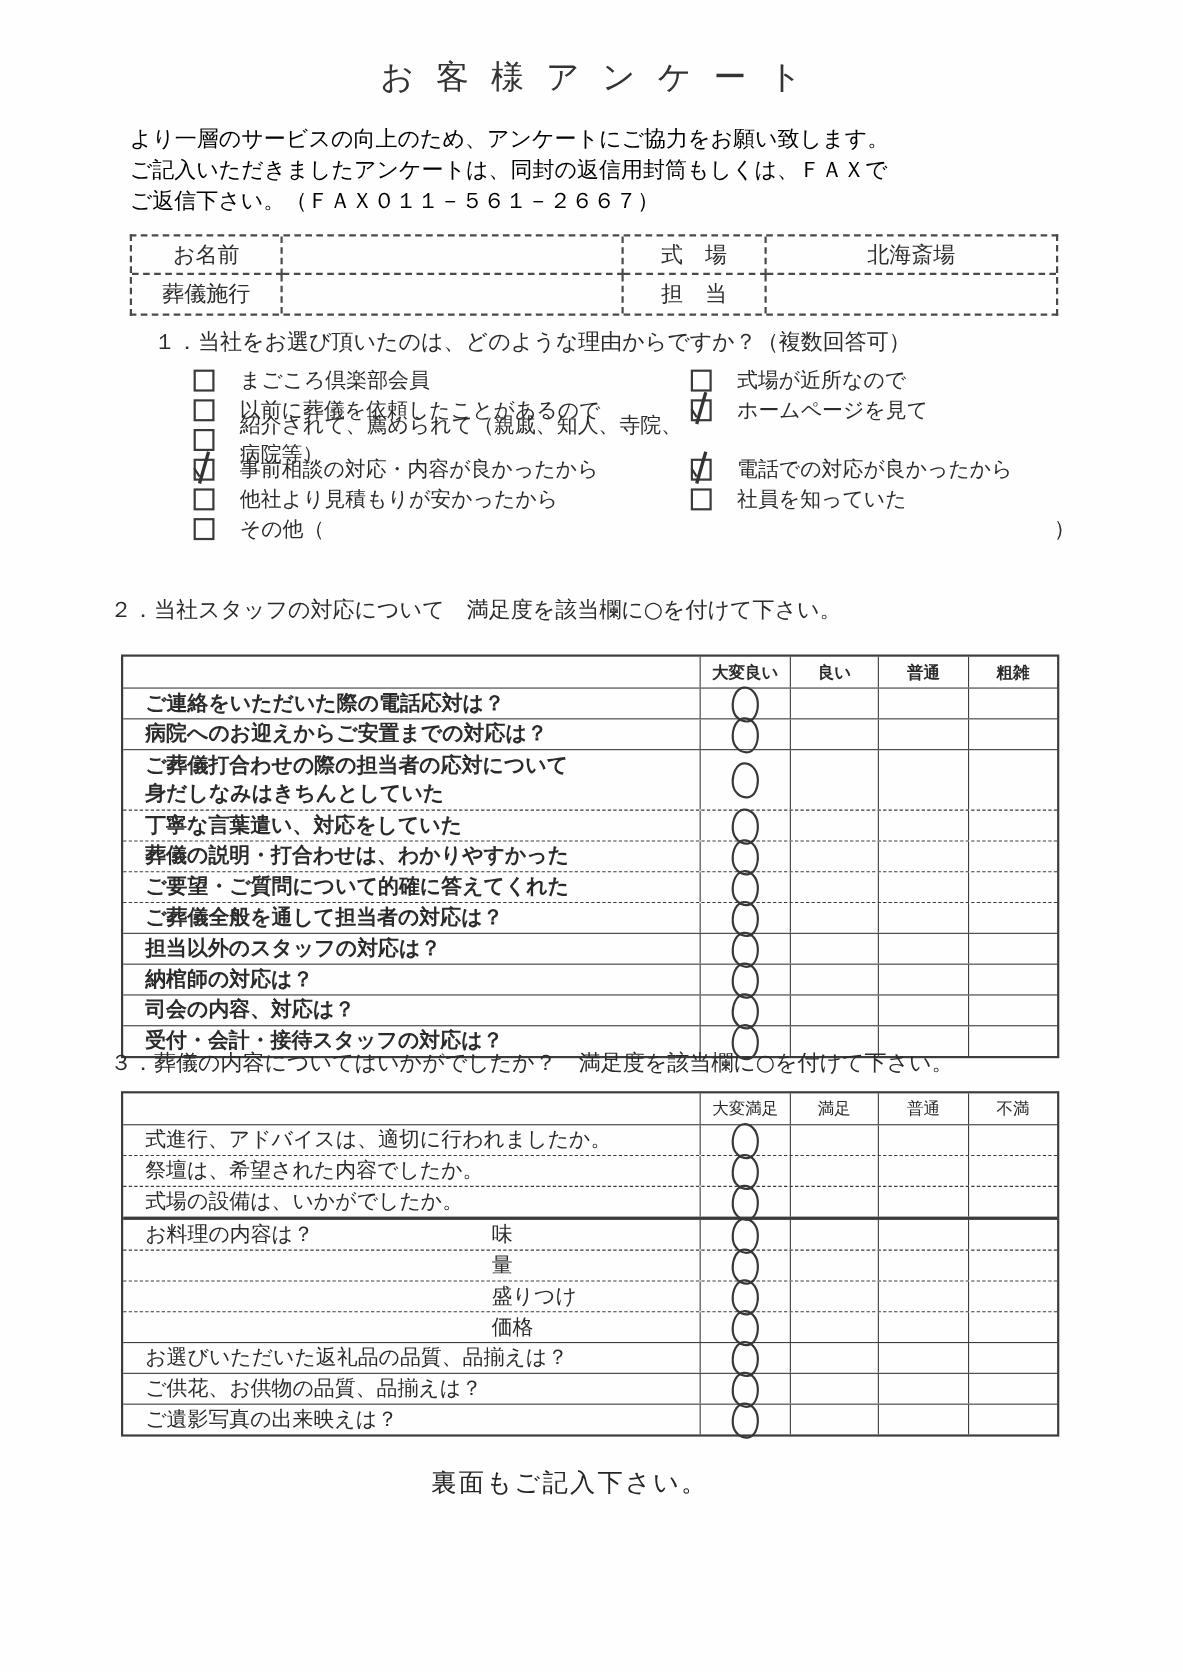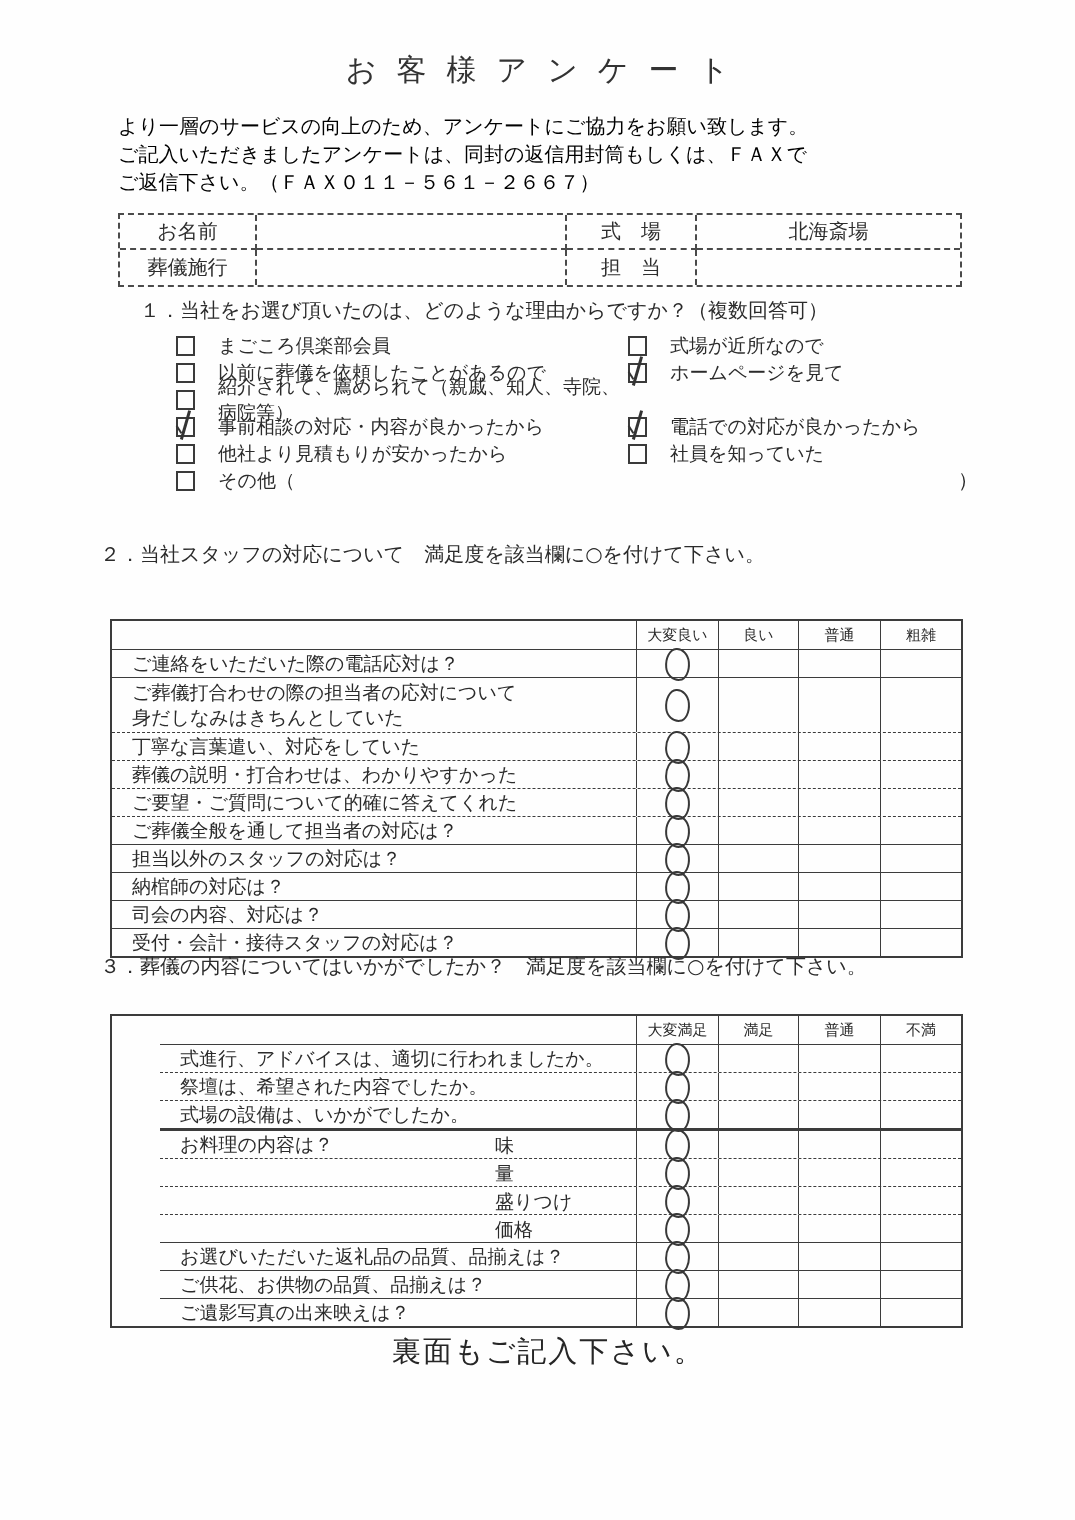--- a/index.html
+++ b/index.html
@@ -35,40 +35,40 @@
                      background:#333;transform:rotate(16deg);}
   .close-paren{margin-left:auto;margin-right:42px;font-size:20px;}
 
   .section-heading{position:absolute;left:100px;font-size:20px;color:#2b2b2b;}
   .q2-heading{top:541px;}
   .q3-heading{top:953px;}
 
   
   .stable{position:absolute;left:110px;width:853px;box-sizing:border-box;
           border:2px solid #3c3c3c;background:transparent;}
-  .table2{top:619px;}
-  .table3{top:1014px;padding-left:48px;}
+  .table2{top:595px;font-weight:bold;}
+  .table3{top:992px;}
   .trow{display:grid;grid-template-columns:1fr 82px 80px 82px 81px;height:27px;
         border-bottom:1.6px solid #3c3c3c;}
   .trow.thead{height:28px;}
   .trow.tall{height:54px;}
   .trow.dashed{border-bottom-style:dashed;}
   .trow.thick{border-bottom-width:3px;}
   .trow.last{border-bottom:none;}
   .tlabel{position:relative;padding-left:20px;font-size:19px;line-height:25px;
           display:flex;align-items:center;white-space:pre-line;color:#2b2b2b;}
   .tcell{position:relative;border-left:1.6px solid #3c3c3c;
          display:flex;align-items:center;justify-content:center;}
   .thead .tcell{font-size:15px;color:#2b2b2b;}
   .sub-label{position:absolute;left:335px;top:50%;transform:translateY(-50%);}
   .circle{position:absolute;left:50%;top:50%;width:21px;height:29px;margin-left:-13px;margin-top:-16px;
           border:2px solid #383838;border-radius:50% 50% 46% 54% / 56% 46% 54% 44%;
           transform:rotate(-5deg);z-index:2;background:transparent;}
 
-  .footer{position:absolute;top:1332px;left:392px;font-size:29px;letter-spacing:2px;color:#262626;}
+  .footer{position:absolute;top:1332px;left:392px;font-size:23px;letter-spacing:2px;color:#262626;}
 </style>
 </head>
 <body>
 
 <div class="page">
 
   <div class="title">お客様アンケート</div>
 
   <div class="intro">より一層のサービスの向上のため、アンケートにご協力をお願い致します。
 ご記入いただきましたアンケートは、同封の返信用封筒もしくは、ＦＡＸで
@@ -155,20 +155,29 @@
       </div>
       <div class="trow">
         <div class="tlabel"><span class="main">ご連絡をいただいた際の電話応対は？</span></div>
         <div class="tcell">
           <span class="circle"></span>
         </div>
         <div class="tcell"></div>
         <div class="tcell"></div>
         <div class="tcell"></div>
       </div>
+      <div class="trow">
+        <div class="tlabel"><span class="main">病院へのお迎えからご安置までの対応は？</span></div>
+        <div class="tcell">
+          <span class="circle"></span>
+        </div>
+        <div class="tcell"></div>
+        <div class="tcell"></div>
+        <div class="tcell"></div>
+      </div>
       <div class="trow tall dashed">
         <div class="tlabel"><span class="main">ご葬儀打合わせの際の担当者の応対について
 身だしなみはきちんとしていた</span></div>
         <div class="tcell">
           <span class="circle"></span>
         </div>
         <div class="tcell"></div>
         <div class="tcell"></div>
         <div class="tcell"></div>
       </div>

